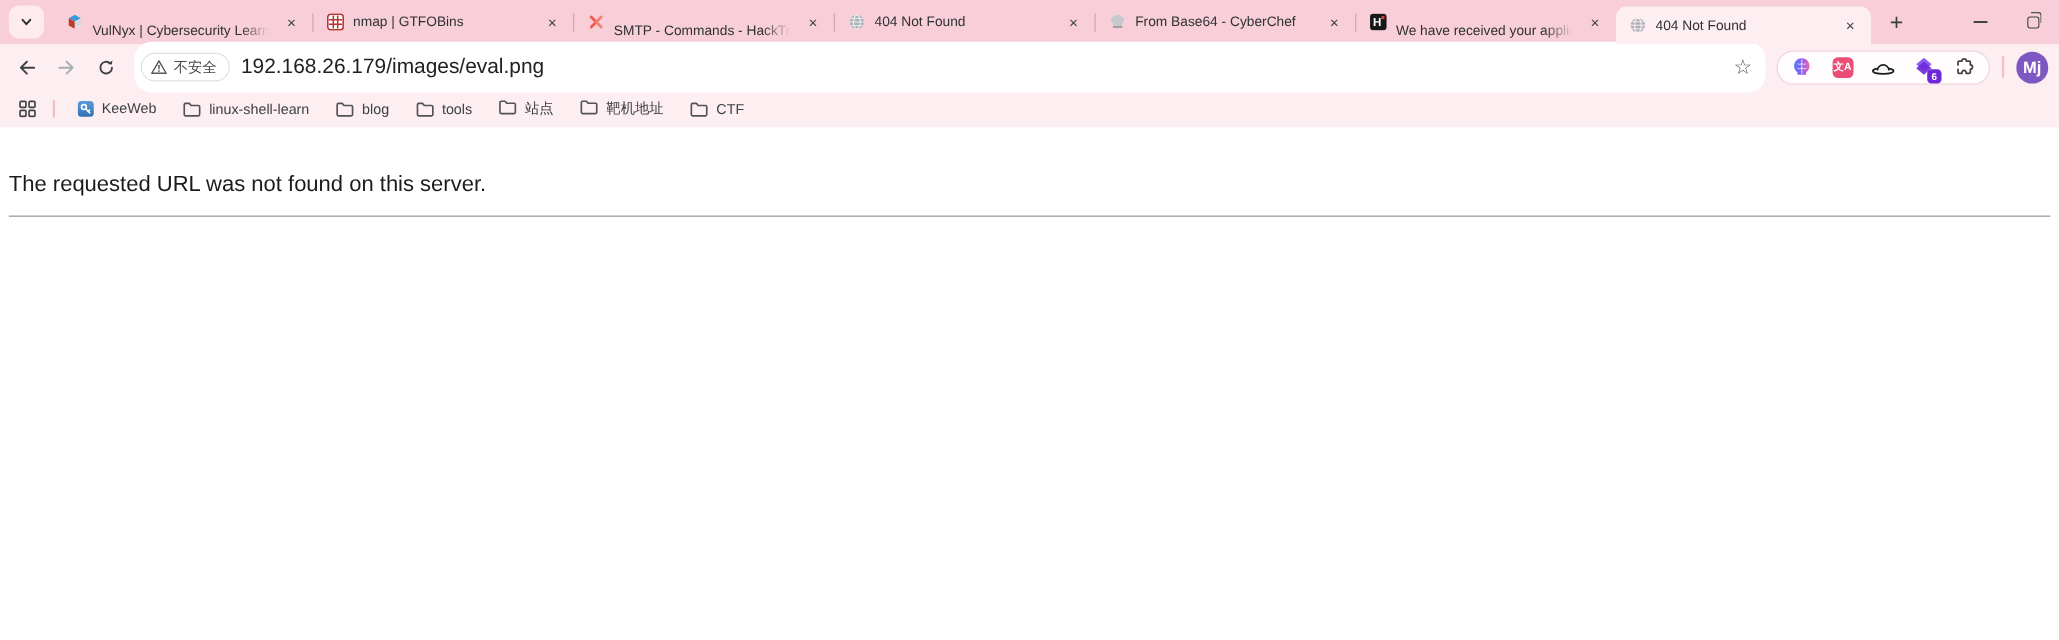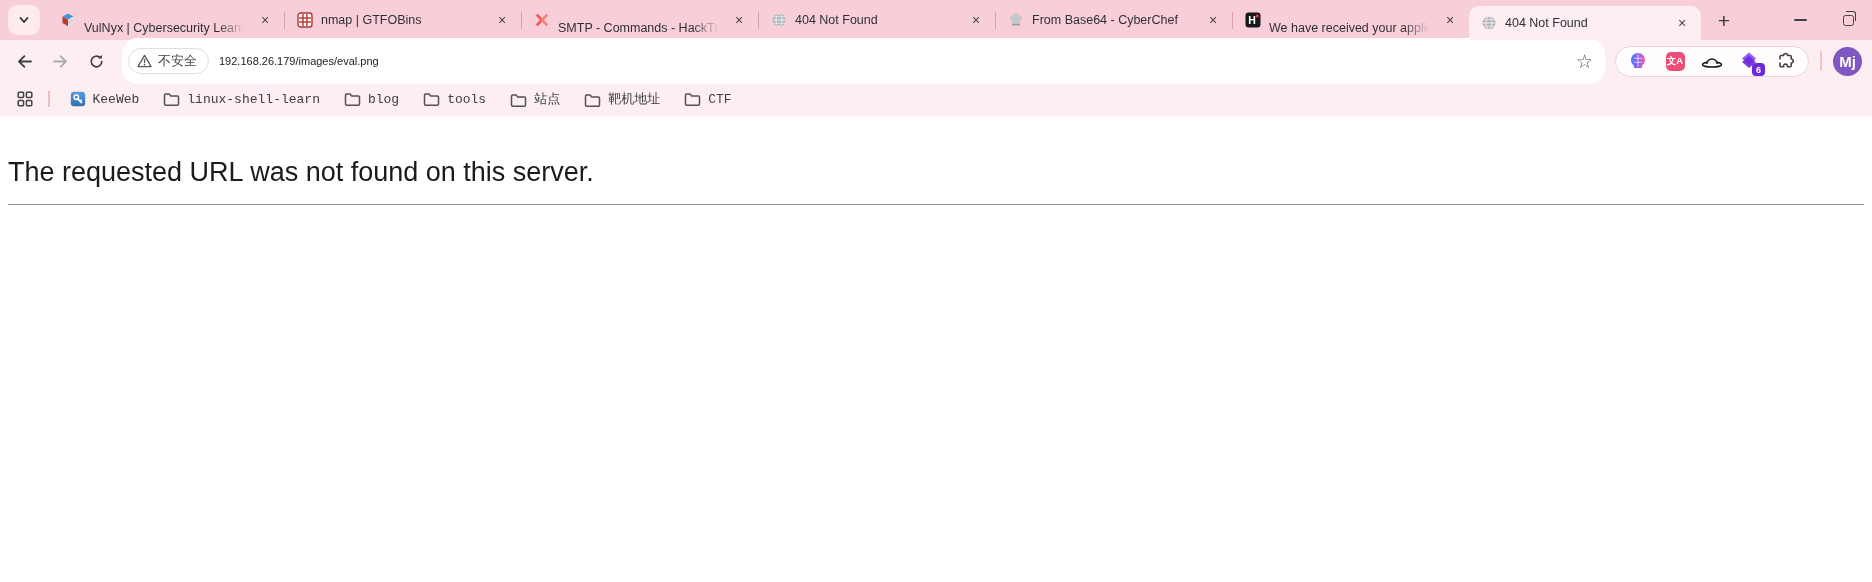--- a/index.html
+++ b/index.html
@@ -32,44 +32,44 @@
 
   
   .toolbar { height:42px; background:#fdeef2; display:flex; align-items:center; padding:0 10px 0 8px; gap:4px; }
   .navbtn { border:none; background:transparent; width:32px; height:32px; border-radius:50%;
     display:flex; align-items:center; justify-content:center; cursor:pointer; flex:0 0 auto; }
   .omnibox { height:46px; background:#ffffff; border-radius:16px; flex:1 1 auto; margin:0 6px;
     display:flex; align-items:center; padding:0 12px 0 6px; gap:10px; cursor:text; }
   .chip { display:flex; align-items:center; gap:6px; border:1px solid #dedfe2; border-radius:13px;
     padding:3px 11px 3px 8px; background:#fff; cursor:pointer; }
   .chip-label { font-size:13px; color:#474747; white-space:nowrap; }
-  .url { font-size:11px; color:#202124; white-space:nowrap; }
+  .url { font-size:19px; color:#202124; white-space:nowrap; }
   .star { margin-left:auto; border:none; background:transparent; font-size:19px; color:#55585c; cursor:pointer; line-height:1; }
   .ext-pill { height:31px; background:#fffdfd; border:1px solid #eed3da; border-radius:16px;
     display:flex; align-items:center; padding:0 11px; gap:15px; flex:0 0 auto; }
   .extbtn { border:none; background:transparent; width:22px; height:22px; display:flex;
     align-items:center; justify-content:center; cursor:pointer; position:relative; }
   .toolbar-sep { width:2px; height:20px; background:#f4bfcb; border-radius:1px; margin:0 7px; flex:0 0 auto; }
   .avatar { width:29px; height:29px; border-radius:50%; background:#7e57c2; color:#fff; font-size:15px;
     font-weight:700; display:flex; align-items:center; justify-content:center; border:none; cursor:pointer; flex:0 0 auto; }
 
   
   .bookmarks { height:34px; background:#fdeef2; display:flex; align-items:center; padding:0 12px; }
   .apps-btn { border:none; background:transparent; width:26px; height:26px; display:flex;
     align-items:center; justify-content:center; cursor:pointer; }
   .bm-sep { width:1.5px; height:16px; background:#f0bcc8; margin:0 12px 0 10px; }
-  .bm-item { display:flex; align-items:flex-end; gap:7px; border:none; background:transparent;
-    padding:4px 8px; border-radius:7px; cursor:pointer;font-family:Liberation Mono, monospace; }
+  .bm-item { display:flex; align-items:flex-start; gap:7px; border:none; background:transparent;
+    padding:4px 8px; border-radius:7px; cursor:pointer; }
   .bm-label { font-size:13px; color:#3c4043; white-space:nowrap; }
   .bm-gap { width:8px; }
 
   
   .content { background:#fff; height:466px; padding:15px 8px 0 8px; }
   .content h1 { font-size:37px; font-weight:700; color:#111; letter-spacing:-0.5px; margin-top:16px; }
-  .content p { font-size:27px; color:#1b1b1b; margin-top:26px; }
+  .content p { font-size:20px; color:#1b1b1b; margin-top:26px; }
   .content hr { border:none; border-top:1px solid #8c8c8c; margin-top:16px; }
   .content address { font-style:italic; font-size:19.5px; color:#111; margin-top:11px; font-family:"Liberation Sans","DejaVu Sans",sans-serif; }
 
   svg { display:block; }
   .badge { position:absolute; right:-5px; bottom:-4px; min-width:13px; height:13px; background:#6d28d9;
     border-radius:4px; color:#fff; font-size:9px; font-weight:700; display:flex; align-items:center;
     justify-content:center; padding:0 2px; }
   .translate-box { width:19px; height:19px; background:#ec4d74; border-radius:5px; color:#fff;
     font-size:9.5px; font-weight:700; display:flex; align-items:center; justify-content:center; letter-spacing:0; }
 </style>

